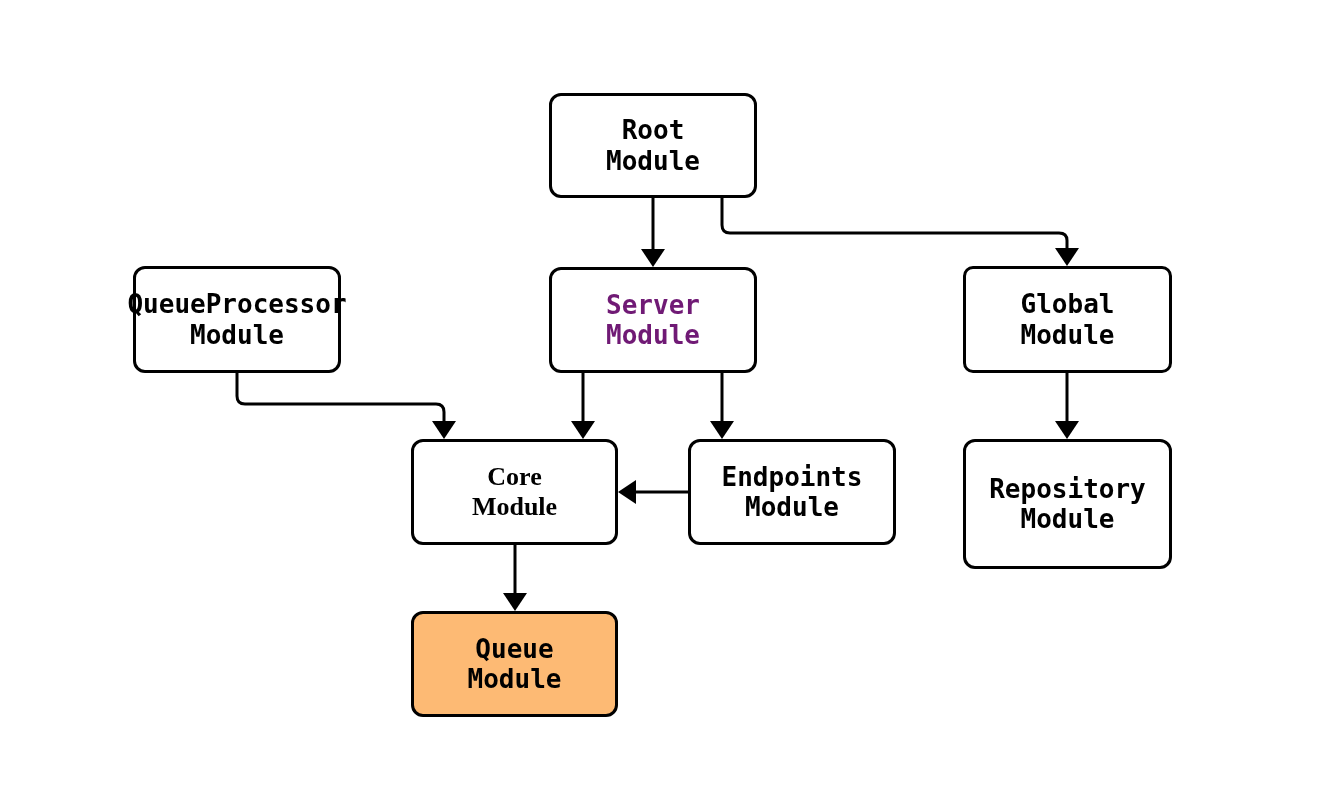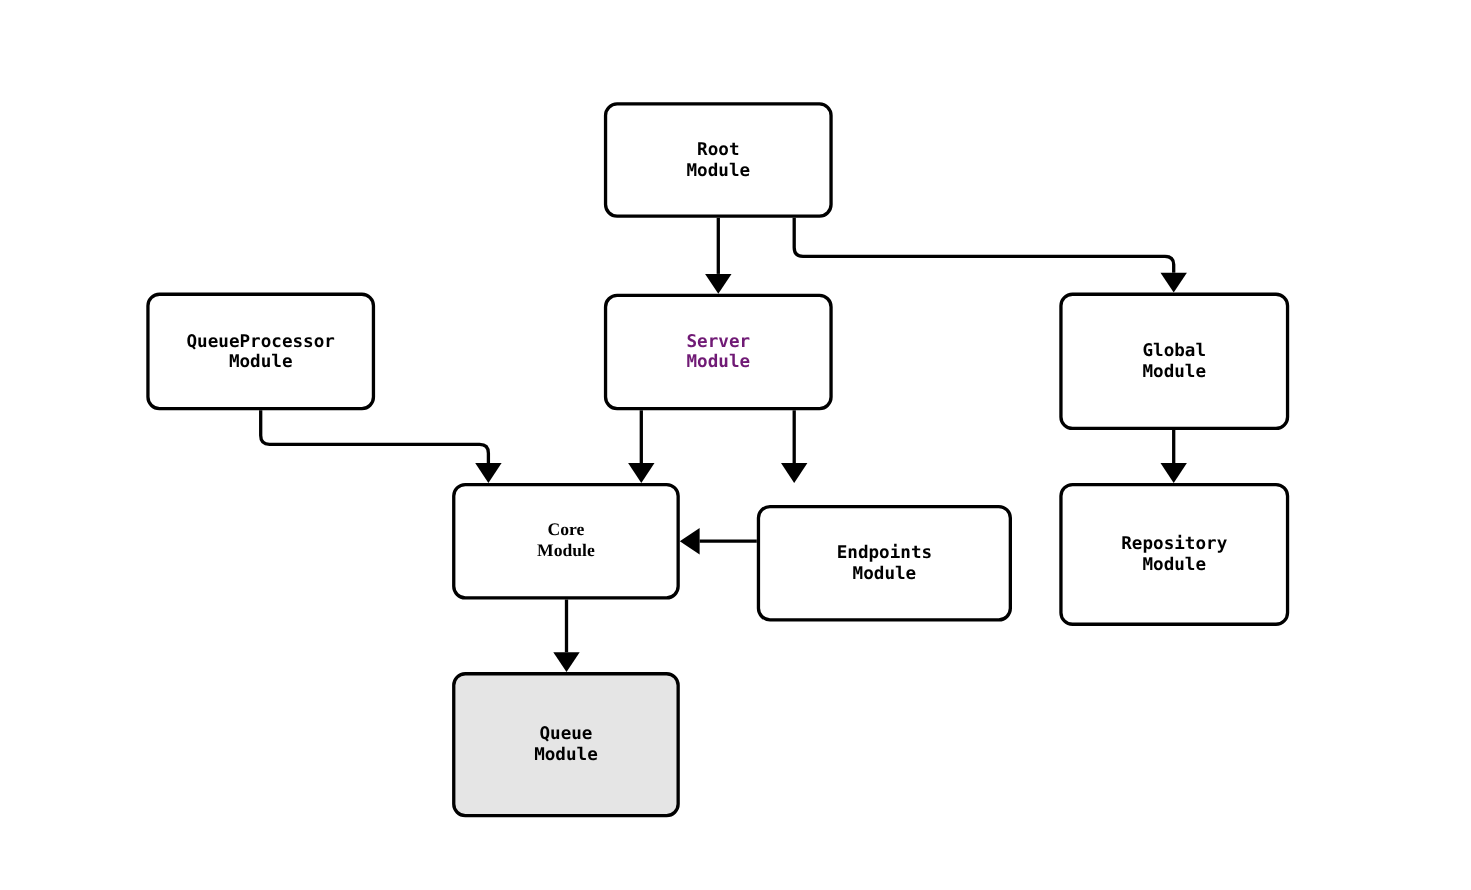--- a/index.html
+++ b/index.html
@@ -22,21 +22,21 @@
     box-sizing: border-box;
     background: #ffffff;
     border: 3px solid #000000;
     border-radius: 12px;
     display: flex;
     align-items: center;
     justify-content: center;
   }
   .node-label {
     font-weight: bold;
-    font-size: 16px;
+    font-size: 26px;
     line-height: 1.16;
     text-align: center;
     white-space: pre-line;
     color: #000000;
   }
 </style>
 </head>
 <body>
 
 <div class="canvas">
@@ -64,34 +64,34 @@
 Module</div>
       </div>
       <div class="node" style="left: 133px; top: 266px; width: 208px; height: 107px; background: rgb(255, 255, 255); border-color: rgb(0, 0, 0); justify-content: center;">
         <div class="node-label" style="color: rgb(0, 0, 0);">QueueProcessor
 Module</div>
       </div>
       <div class="node" style="left: 549px; top: 267px; width: 208px; height: 106px; background: rgb(255, 255, 255); border-color: rgb(0, 0, 0);">
         <div class="node-label" style="color: #701a75;">Server
 Module</div>
       </div>
-      <div class="node" style="left: 963px; top: 266px; width: 209px; height: 125px; background: rgb(255, 255, 255); border-color: rgb(0, 0, 0);">
+      <div class="node" style="left: 963px; top: 266px; width: 209px; height: 107px; background: rgb(255, 255, 255); border-color: rgb(0, 0, 0); border-radius: 10px;">
         <div class="node-label" style="color: rgb(0, 0, 0);">Global
 Module</div>
       </div>
       <div class="node" style="left: 411px; top: 439px; width: 207px; height: 106px; background: rgb(255, 255, 255); border-color: rgb(0, 0, 0);">
         <div class="node-label" style="color: rgb(0, 0, 0); font-family: Liberation Serif, serif;">Core
 Module</div>
       </div>
-      <div class="node" style="left: 688px; top: 439px; width: 232px; height: 106px; background: rgb(255, 255, 255); border-color: rgb(0, 0, 0); margin-top: 20px;">
+      <div class="node" style="left: 688px; top: 439px; width: 208px; height: 106px; background: rgb(255, 255, 255); border-color: rgb(0, 0, 0);">
         <div class="node-label" style="color: rgb(0, 0, 0);">Endpoints
 Module</div>
       </div>
       <div class="node" style="left: 963px; top: 439px; width: 209px; height: 130px; background: rgb(255, 255, 255); border-color: rgb(0, 0, 0);">
         <div class="node-label" style="color: rgb(0, 0, 0);">Repository
 Module</div>
       </div>
-      <div class="node" style="left: 411px; top: 611px; width: 207px; height: 132px; background: #e5e5e5; border-color: rgb(0, 0, 0);">
+      <div class="node" style="left: 411px; top: 611px; width: 207px; height: 106px; background: #fdba74; border-color: rgb(0, 0, 0);">
         <div class="node-label" style="color: rgb(0, 0, 0);">Queue
 Module</div>
       </div>
     </div>
 </div>
 
 </body></html>

